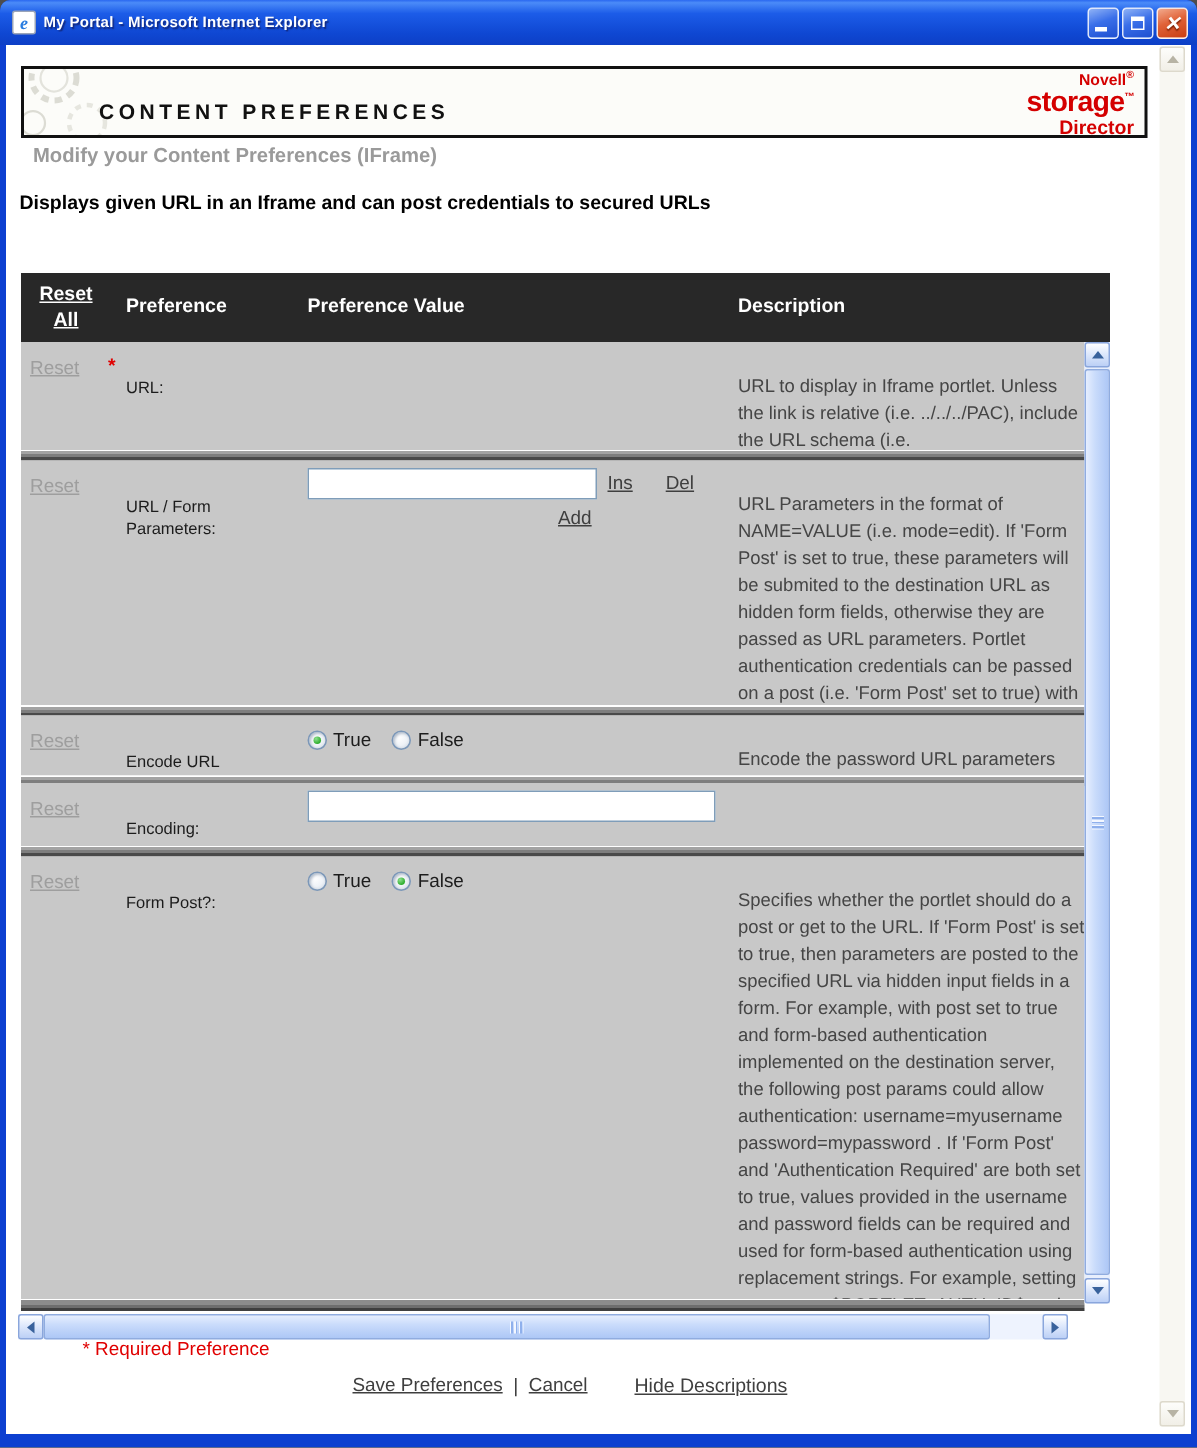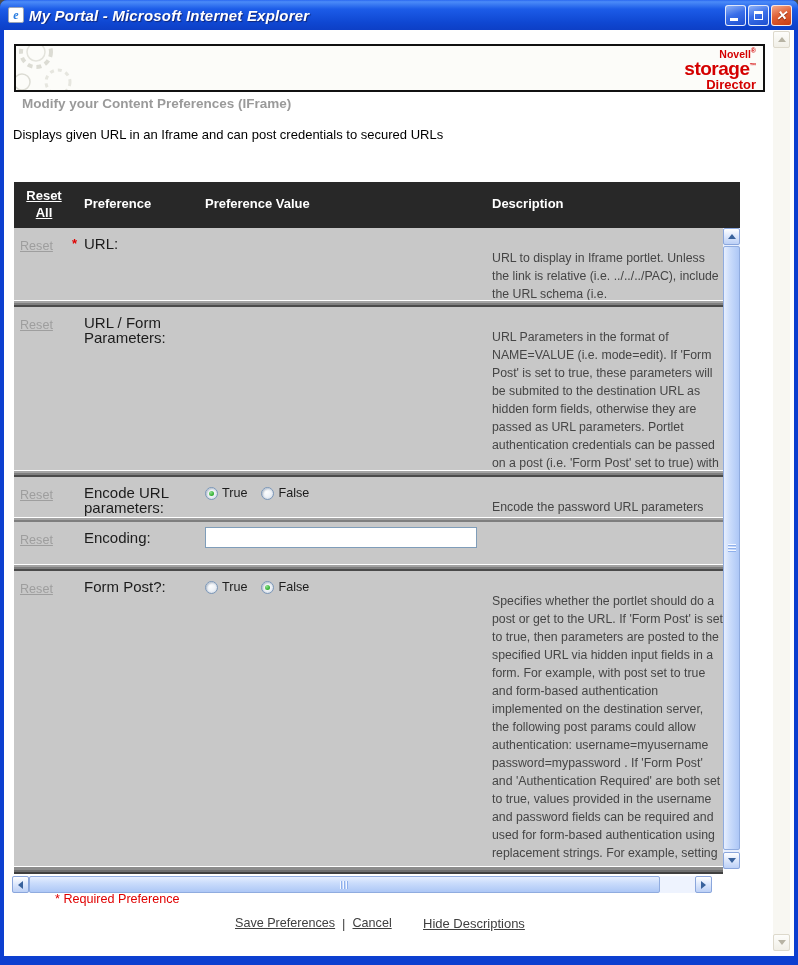--- a/index.html
+++ b/index.html
@@ -15,22 +15,22 @@
     background:linear-gradient(180deg,#2a68f0 0%,#4b8bf8 6%,#1c5ce8 30%,#0f47d2 75%,#0d3fc6 100%);
     display:flex; align-items:center; padding:0 6px;
   }
   .ie-icon {
     width:16px; height:16px; margin:0 5px 0 2px; background:#fff;
     border:1px solid #9aa4b8; border-radius:2px;
     display:flex; align-items:center; justify-content:center;
     font:italic bold 12px "Liberation Serif", serif; color:#2a7de0; flex:0 0 auto;
   }
   .wtitle {
-    color:#fff; font-size:15px; font-weight:bold; letter-spacing:.2px;
-    text-shadow:1px 1px 1px #11277a; flex:1 1 auto; white-space:nowrap; overflow:hidden;font-style:italic;
+    color:#fff; font-size:10px; font-weight:bold; letter-spacing:.2px;
+    text-shadow:1px 1px 1px #11277a; flex:1 1 auto; white-space:nowrap; overflow:hidden;
   }
   .winbtns { display:flex; gap:2px; flex:0 0 auto; }
   .wbtn {
     width:21px; height:21px; border-radius:3px; border:1px solid rgba(255,255,255,.85);
     display:flex; align-items:center; justify-content:center; position:relative;
   }
   .wbtn.blue  { background:linear-gradient(160deg,#8fb2f6 0%,#3a6fe9 45%,#1e4fd0 100%); }
   .wbtn.red   { background:linear-gradient(160deg,#f2a98c 0%,#e06238 45%,#c93d12 100%); }
   .g-min { position:absolute; left:4px; bottom:4px; width:8px; height:3px; background:#fff; }
   .g-max { width:9px; height:9px; border:1px solid #fff; border-top-width:3px; background:transparent; }
@@ -46,21 +46,21 @@
   .banner-title {
     position:absolute; left:50px; bottom:8px; font-size:14px; font-weight:bold;
     letter-spacing:3px; color:#111;
   }
   .brand { position:absolute; right:7px; top:1px; text-align:right; color:#d40000; line-height:1; }
   .brand .l1 { font-size:10.5px; font-weight:bold; }
   .brand .l2 { font-size:19px;  font-weight:bold; letter-spacing:-.5px; }
   .brand .l3 { font-size:13px;  font-weight:600; }
   .brand sup { font-size:7px; }
   .subtitle { position:absolute; left:22px; top:96px; font-size:13.5px; font-weight:bold; color:#9a9a9a; }
-  .intro { position:absolute; left:13px; top:127px; font-size:13px; color:#000; }
+  .intro { position:absolute; left:13px; top:127px; font-size:13px; color:#000;font-weight:bold; }
   
   .thead {
     position:absolute; left:14px; top:182px; width:726px; height:46px; background:#282828;
     color:#fff; font-size:13px; font-weight:bold;
   }
   .th { position:absolute; top:14px; white-space:nowrap; }
   .th.reset-all { left:6px; top:5px; width:48px; text-align:center; white-space:normal; line-height:17px; text-decoration:underline; cursor:pointer; }
   .th.c2 { left:70px; } .th.c3 { left:191px; } .th.c4 { left:478px; }
   .row { position:absolute; left:14px; width:709px; background:#c8c8c8; overflow:hidden; }
   .r1 { top:228px; height:72px; }
@@ -69,21 +69,21 @@
   .r4 { top:522px; height:42px; }
   .r5 { top:571px; height:295px; }
   .sep { position:absolute; left:14px; width:709px; height:7px;
          background:linear-gradient(180deg,#ffffff 0 1px,#a3a3a3 1px 3px,#7e7e7e 3px 5px,#4a4a4a 5px 7px); }
   .s1 { top:300px; } .s2 { top:470px; } .s3 { top:517px; } .s4 { top:564px; }
   .bottombar { position:absolute; left:14px; top:866px; width:709px; height:8px;
          background:linear-gradient(180deg,#fff 0 1px,#8c8c8c 1px 4px,#6e6e6e 4px 6px,#3f3f3f 6px 8px); }
   .cell-reset { position:absolute; left:6px; top:8px; }
   .lnk-muted { color:#9e9e9e; text-decoration:underline; font-size:12.6px; cursor:pointer; }
   .star { position:absolute; left:58px; top:8px; color:#e00000; font-size:13px; font-weight:bold; }
-  .cell-label { position:absolute; left:70px; top:8px; width:114px; font-size:15px; color:#1c1c1c; line-height:15px; }
+  .cell-label { position:absolute; left:70px; top:24px; width:114px; font-size:11px; color:#1c1c1c; line-height:15px; }
   .cell-value { position:absolute; left:191px; top:5px; width:287px; }
   .txt { height:21px; border:1px solid #7f9db9; background:#fff; color:#000;
          font:12.4px "Liberation Sans", sans-serif; padding:2px 3px; }
   .w-wide { width:272px; } .w-narrow { width:193px; }
   .mini-links { position:absolute; left:200px; top:3px; display:flex; gap:22px; }
   .lnk { color:#3f3f3f; text-decoration:underline; font-size:12.6px; cursor:pointer; }
   .add-link { position:absolute; left:167px; top:26px; }
   .radios { display:flex; align-items:center; gap:4px; margin-top:4px; font-size:12.6px; color:#1c1c1c; }
   .radios .gap { width:6px; }
   .radio { width:13px; height:13px; border-radius:50%; border:1px solid #7b97b8; position:relative;
@@ -149,20 +149,21 @@
 
   <div class="client"></div>
 
   <div class="banner">
     <svg class="gears" width="70" height="52" viewBox="0 0 70 52">
       <circle cx="24" cy="10" r="15" fill="none" stroke="#dcdcd4" stroke-width="4" stroke-dasharray="5 4"></circle>
       <circle cx="24" cy="10" r="9" fill="none" stroke="#e3e3dc" stroke-width="1.5"></circle>
       <circle cx="10" cy="40" r="8" fill="none" stroke="#dcdcd4" stroke-width="1.5"></circle>
       <circle cx="46" cy="40" r="12" fill="none" stroke="#e6e6df" stroke-width="3" stroke-dasharray="4 4"></circle>
     </svg>
+    <div class="banner-title">CONTENT PREFERENCES</div>
     <div class="brand">
       <div class="l1"><span>Novell</span><sup>®</sup></div>
       <div class="l2"><span>storage</span><sup>™</sup></div>
       <div class="l3">Director</div>
     </div>
   </div>
 
   <div class="subtitle">Modify your Content Preferences (IFrame)</div>
   <div class="intro">Displays given URL in an Iframe and can post credentials to secured URLs</div>
 
@@ -177,20 +178,28 @@
     <span class="cell-reset"><a class="lnk-muted">Reset</a></span>
     <span class="star">*</span>
     <span class="cell-label">URL:</span>
     <span class="cell-desc"><span class="desc-text">URL to display in Iframe portlet. Unless the link is relative (i.e. ../../../PAC), include the URL schema (i.e. http://www.yahoo.com)</span></span>
   </div>
   <div class="sep s1"></div>
 
   <div class="row r2">
     <span class="cell-reset"><a class="lnk-muted">Reset</a></span>
     <span class="cell-label">URL / Form Parameters:</span>
+    <span class="cell-value">
+      <input class="txt w-narrow" type="text" value="" style="">
+      <span class="mini-links">
+        <a class="lnk">Ins</a>
+        <a class="lnk">Del</a>
+      </span>
+      <a class="lnk add-link">Add</a>
+    </span>
     <span class="cell-desc"><span class="desc-text">URL Parameters in the format of NAME=VALUE (i.e. mode=edit). If 'Form Post' is set to true, these parameters will be submited to the destination URL as hidden form fields, otherwise they are passed as URL parameters. Portlet authentication credentials can be passed on a post (i.e. 'Form Post' set to true) with the following subsitution strings: $PORTLET_AUTH_ID$ and $PORTLET_AUTH_PWD$</span></span>
   </div>
   <div class="sep s2"></div>
 
   <div class="row r3">
     <span class="cell-reset"><a class="lnk-muted">Reset</a></span>
     <span class="cell-label">Encode URL parameters:</span>
     <span class="cell-value">
       <span class="radios">
         <span class="radio on"></span>

